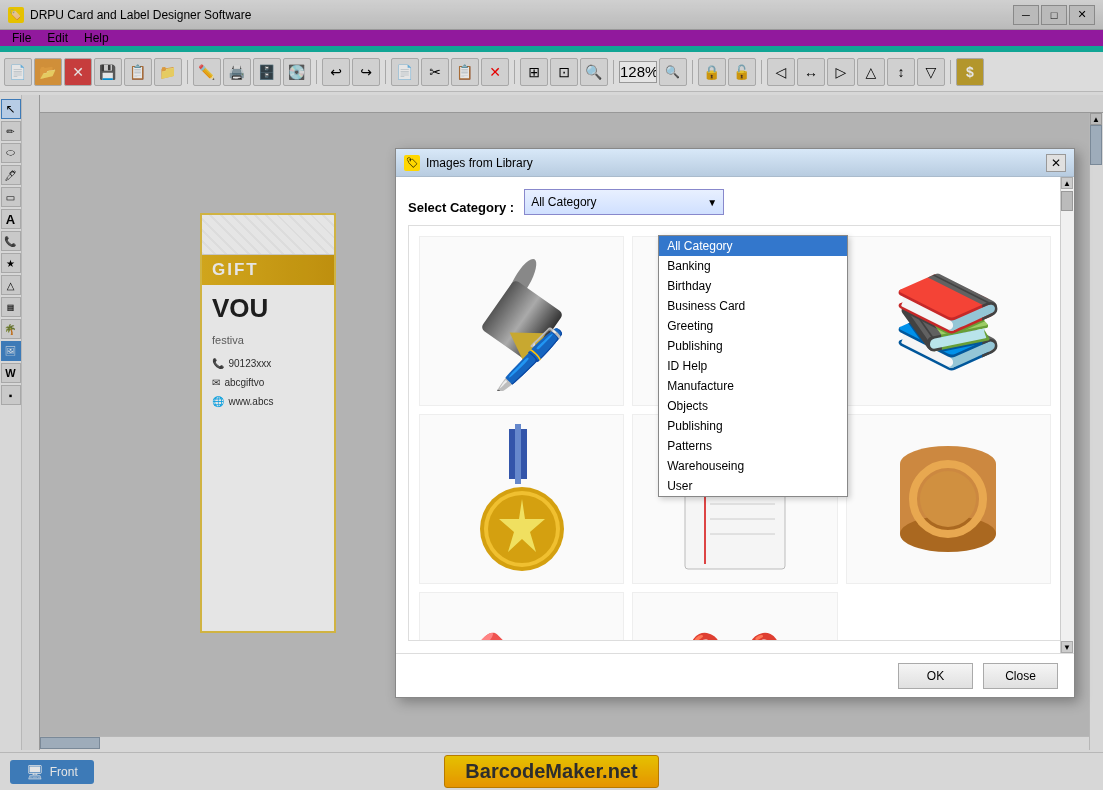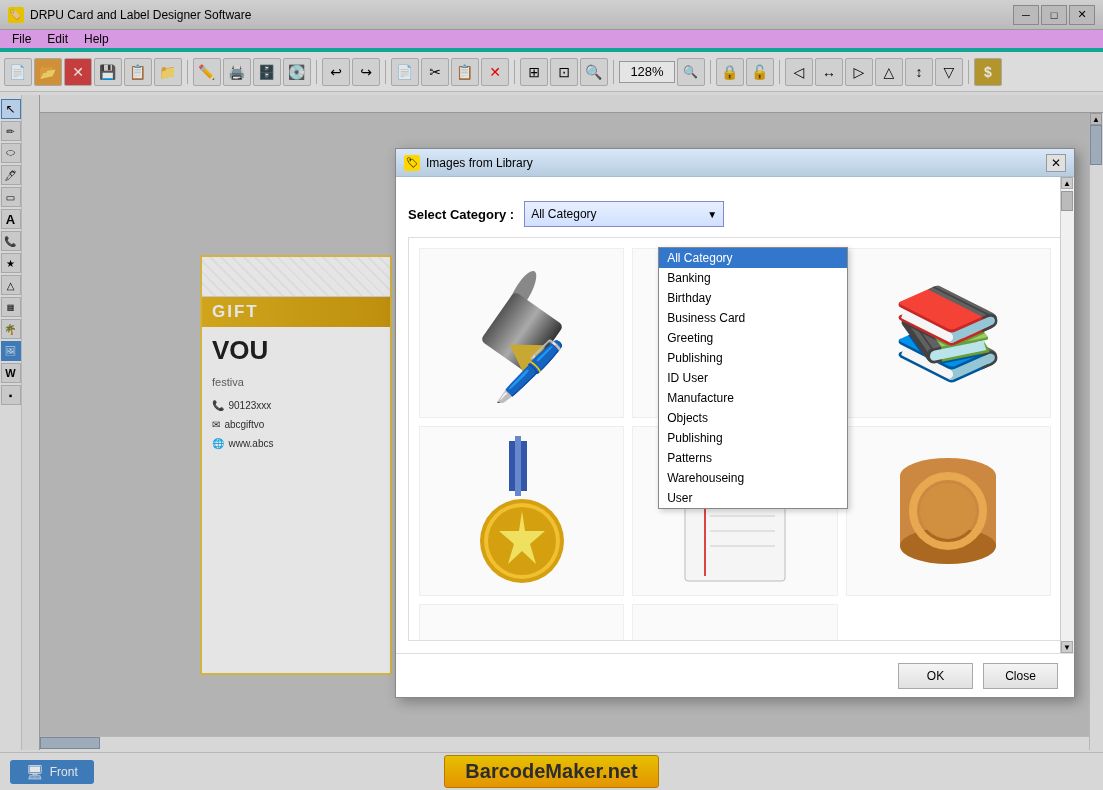--- a/index.html
+++ b/index.html
@@ -17,25 +17,25 @@
     }
     .title-bar-left { display: flex; align-items: center; gap: 6px; }
     .title-bar-icon { width: 16px; height: 16px; background: #ffd700; border-radius: 2px; display: flex; align-items: center; justify-content: center; font-size: 10px; }
     .title-bar-text { font-size: 12px; color: #000; }
     .title-bar-buttons { display: flex; gap: 2px; }
     .title-btn { width: 26px; height: 20px; background: #d0d0d0; border: 1px solid #999; display: flex; align-items: center; justify-content: center; cursor: pointer; font-size: 11px; }
 
     
     .menu-bar {
       height: 22px;
-      background: #f0abfc;
+      background: #a21caf;
       display: flex;
       align-items: center;
       padding: 0 4px;
-      border-bottom: 4px solid #14b8a6;
+      border-bottom: 6px solid #14b8a6;
     }
     .menu-item { padding: 2px 8px; cursor: pointer; font-size: 12px; }
 
     
     .toolbar {
       height: 40px;
       background: #f5f5f5;
       border-bottom: 1px solid #ccc;
       display: flex;
       align-items: center;
@@ -46,24 +46,24 @@
       width: 28px; height: 28px;
       background: #e8e8e8;
       border: 1px solid #bbb;
       display: flex; align-items: center; justify-content: center;
       cursor: pointer;
       font-size: 14px;
       border-radius: 2px;
     }
     .toolbar-separator { width: 1px; height: 24px; background: #bbb; margin: 0 3px; }
     .zoom-input {
-      width: 56px; height: 22px;
+      width: 38px; height: 22px;
       border: 1px solid #aaa;
       text-align: center;
-      font-size: 13px;
+      font-size: 15px;
     }
 
     
     .ruler-h {
       position: absolute;
       top: 95px;
       left: 40px;
       right: 0;
       height: 18px;
       background: #e8e8e8;
@@ -193,23 +193,22 @@
       display: flex;
       flex-direction: column;
       padding: 12px;
       gap: 10px;
       overflow: hidden;
     }
 
     
     .category-row {
       display: flex;
-      align-items: center;
+      align-items: flex-end;
       gap: 10px;
-      margin-top: 12px;
     }
     .category-label { font-size: 13px; font-weight: 600; }
     .category-select-wrapper {
       position: relative;
       width: 200px;
     }
 
     
     .dropdown-list {
       position: absolute;
@@ -371,21 +370,21 @@
 </div>
 
 <div class="ruler-v">
   <svg width="18" height="800" fill="#e8e8e8">
     <rect width="18" height="800" fill="#e8e8e8"></rect>
   </svg>
 </div>
 
 <div class="canvas-area">
 
-  <div style="position:absolute; top:100px; left:160px; width:192px; height:420px; background:white; border:2px solid #e8c84a;margin-top:42px;">
+  <div style="position:absolute; top:100px; left:160px; width:136px; height:420px; background:white; border:2px solid #e8c84a;">
     <div style="height:40px; background: repeating-linear-gradient(45deg, #f5f5f5, #f5f5f5 2px, white 2px, white 8px); border-bottom: 1px solid #ddd;"></div>
     <div style="background: linear-gradient(90deg, #e8b820, #d4a010); color:white; font-size:17px; font-weight:bold; padding:5px 10px; letter-spacing:2px;">
       <span>GIFT</span>
     </div>
     <div style="font-size:26px; font-weight:bold; color:#222; padding:8px 10px;">
       <span>VOU</span>
     </div>
     <div style="font-size:11px; color:#666; padding:2px 10px 8px;">
       <span>festiva</span>
     </div>
@@ -444,21 +443,21 @@
             <span style="font-size:10px;">▼</span>
           </div>
 
           <div class="dropdown-list">
             <div class="dropdown-item selected">All Category</div>
             <div class="dropdown-item">Banking</div>
             <div class="dropdown-item">Birthday</div>
             <div class="dropdown-item">Business Card</div>
             <div class="dropdown-item">Greeting</div>
             <div class="dropdown-item">Publishing</div>
-            <div class="dropdown-item">ID User</div>
+            <div class="dropdown-item">ID Help</div>
             <div class="dropdown-item">Manufacture</div>
             <div class="dropdown-item">Objects</div>
             <div class="dropdown-item">Publishing</div>
             <div class="dropdown-item">Patterns</div>
             <div class="dropdown-item">Warehouseing</div>
             <div class="dropdown-item">User</div>
           </div>
         </div>
       </div>
 

